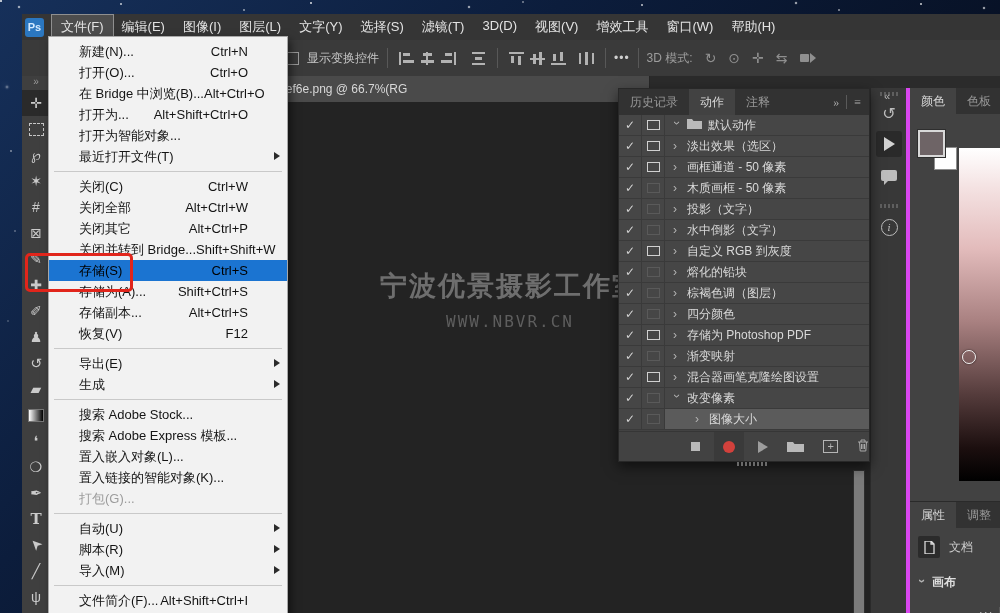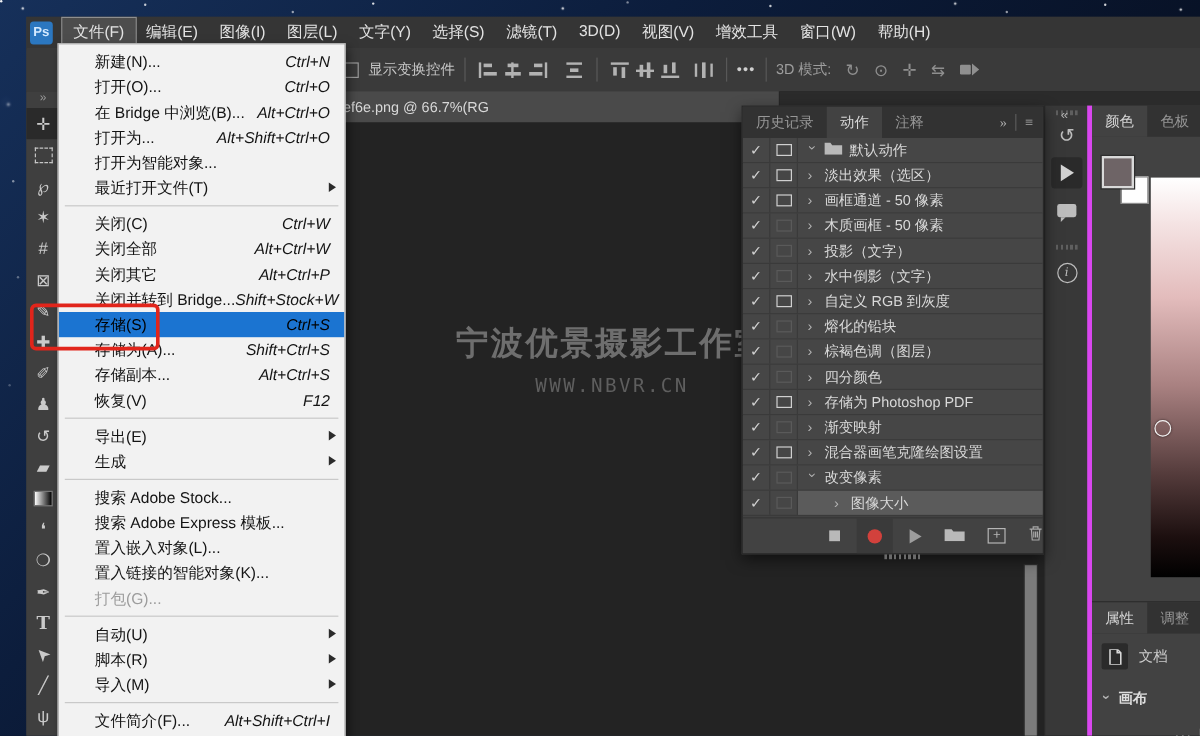--- a/index.html
+++ b/index.html
@@ -61,21 +61,21 @@
   .tool.active{background:#2a2a2a;}
   .tool .marq{width:13px;height:11px;border:1px dashed #c6c6c6;}
   .tool .grad{width:14px;height:11px;background:linear-gradient(90deg,#fff,#000);border:1px solid #777;}
   .tool .serifT{font-family:"DejaVu Serif",serif;font-weight:bold;font-size:15px;}
   .rot225{display:inline-block;transform:rotate(225deg);}
   
   .filemenu{position:absolute;left:26px;top:22px;width:240px;height:584px;background:#f2f2f2;border:1px solid #a8a8a8;
     box-shadow:3px 4px 8px rgba(0,0,0,.5);z-index:50;padding-top:4px;box-sizing:border-box;overflow:hidden;}
   .fm-row{position:relative;height:21px;display:flex;align-items:center;padding:0 8px 0 30px;font-size:13px;color:#141414;}
   .fm-label{flex:1;white-space:nowrap;}
-  .fm-short{margin-right:4px;white-space:nowrap;font-style:italic;}
+  .fm-short{margin-right:31px;white-space:nowrap;}
   .fm-arrow{position:absolute;right:7px;top:6px;width:0;height:0;border-style:solid;border-width:4.5px 0 4.5px 6px;border-color:transparent transparent transparent #2b2b2b;}
   .fm-row.hl{background:#1b74d1;color:#000000;}
   .fm-row.dis{color:#9c9c9c;}
   .fm-sep{height:1px;background:#c9c9c9;margin:4px 5px;}
   
   .redbox{position:absolute;left:3px;top:239px;width:102px;height:33px;border:3px solid #e1251b;border-radius:5px;z-index:60;}
   
   .actions{position:absolute;left:596px;top:74px;width:252px;height:374px;background:#424242;border:1px solid #282828;
     box-shadow:0 5px 12px rgba(0,0,0,.55);z-index:40;box-sizing:border-box;display:flex;flex-direction:column;}
   .pan-tabs{height:26px;background:#323232;display:flex;align-items:stretch;font-size:12px;flex:none;font-family:Liberation Serif, serif;}
@@ -545,21 +545,21 @@
         <div class="fm-row">
           <span class="fm-label">关闭全部</span>
           <span class="fm-short">Alt+Ctrl+W</span>
         </div>
         <div class="fm-row">
           <span class="fm-label">关闭其它</span>
           <span class="fm-short">Alt+Ctrl+P</span>
         </div>
         <div class="fm-row">
           <span class="fm-label">关闭并转到 Bridge...</span>
-          <span class="fm-short">Shift+Stock+W</span>
+          <span class="fm-short">Shift+Shift+W</span>
         </div>
         <div class="fm-row hl">
           <span class="fm-label">存储(S)</span>
           <span class="fm-short">Ctrl+S</span>
         </div>
         <div class="fm-row">
           <span class="fm-label">存储为(A)...</span>
           <span class="fm-short">Shift+Ctrl+S</span>
         </div>
         <div class="fm-row">

